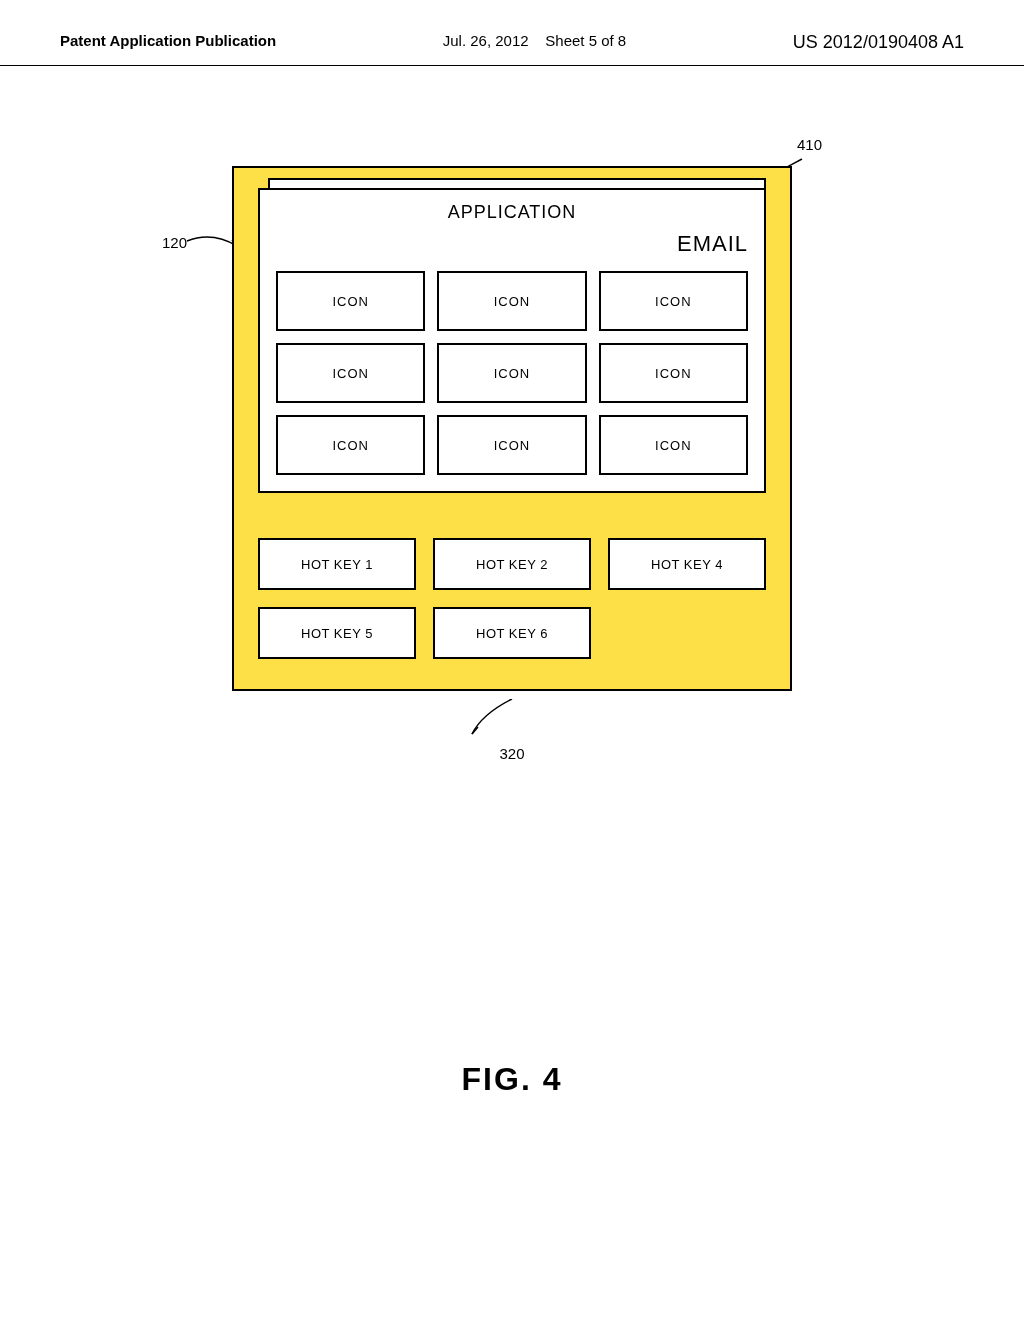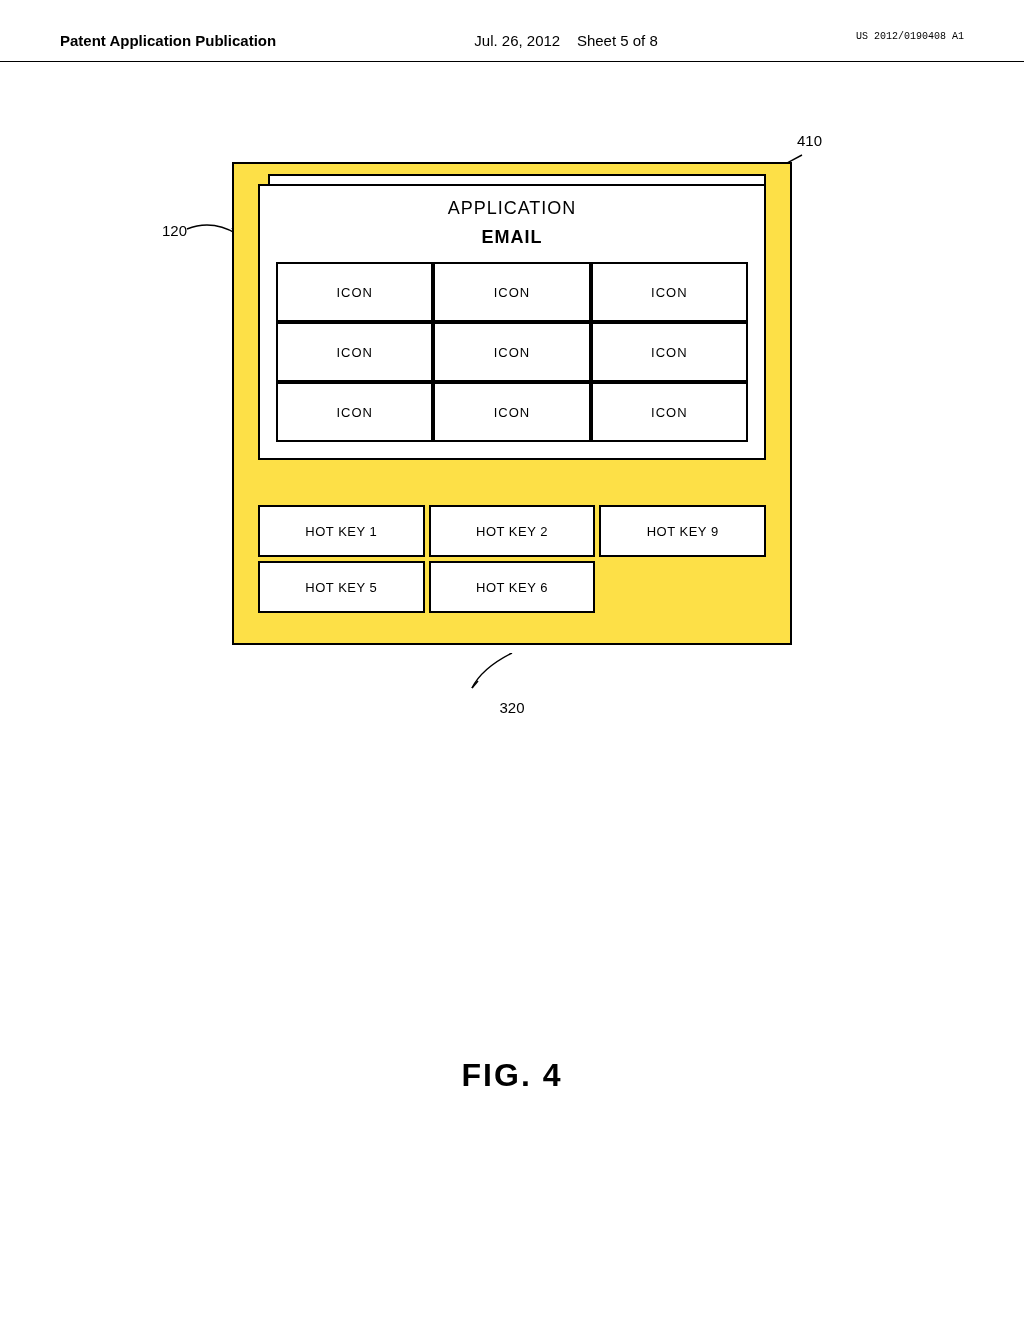--- a/index.html
+++ b/index.html
@@ -28,24 +28,23 @@
       font-weight: bold;
       line-height: 1.4;
     }
 
     .header-center {
       font-size: 15px;
       line-height: 1.4;
     }
 
     .header-right {
-      font-size: 10px;
+      font-size: 18px;
       line-height: 1.4;
       text-align: right;
-      font-family: Liberation Mono, monospace;
     }
 
     
     .diagram-area {
       position: relative;
       width: 100%;
       height: 1100px;
       display: flex;
       flex-direction: column;
       align-items: center;
@@ -56,21 +55,21 @@
     
     .device-container {
       position: relative;
       width: 560px;
       margin-top: 40px;
     }
 
     .label-120 {
       position: absolute;
       left: -70px;
-      top: 60px;
+      top: 68px;
       font-size: 15px;
     }
 
     .label-410 {
       position: absolute;
       right: -30px;
       top: -30px;
       font-size: 15px;
     }
 
@@ -111,31 +110,32 @@
 
     .app-title {
       font-size: 18px;
       font-weight: normal;
       text-align: center;
       letter-spacing: 1px;
       margin-bottom: 8px;
     }
 
     .email-title {
-      font-size: 18px;
-      font-weight: bold;
-      text-align: center;
+      font-size: 22px;
+      font-weight: normal;
+      text-align: right;
       letter-spacing: 1px;
       margin-bottom: 14px;
     }
 
     
     .icons-grid {
       display: grid;
       grid-template-columns: repeat(3, 1fr);
+      gap: 12px;
       margin-bottom: 0;
     }
 
     .icon-cell {
       border: 2px solid #000;
       height: 60px;
       display: flex;
       align-items: center;
       justify-content: center;
       font-size: 13px;
@@ -144,21 +144,21 @@
     }
 
     
     .hotkeys-section {
       margin-top: 20px;
     }
 
     .hotkeys-grid {
       display: grid;
       grid-template-columns: repeat(3, 1fr);
-      gap: 4px;
+      gap: 17px;
       margin-top: 45px;
     }
 
     .hotkey-cell {
       border: 2px solid #000;
       height: 52px;
       display: flex;
       align-items: center;
       justify-content: center;
       font-size: 13px;
@@ -276,21 +276,21 @@
 
       <div class="hotkeys-section">
         <div class="hotkeys-grid">
           <div class="hotkey-cell">
               <span>HOT KEY 1</span>
             </div>
           <div class="hotkey-cell">
               <span>HOT KEY 2</span>
             </div>
           <div class="hotkey-cell">
-              <span>HOT KEY 9</span>
+              <span>HOT KEY 4</span>
             </div>
           <div class="hotkey-cell">
               <span>HOT KEY 5</span>
             </div>
           <div class="hotkey-cell">
               <span>HOT KEY 6</span>
             </div>
         </div>
       </div>
 

